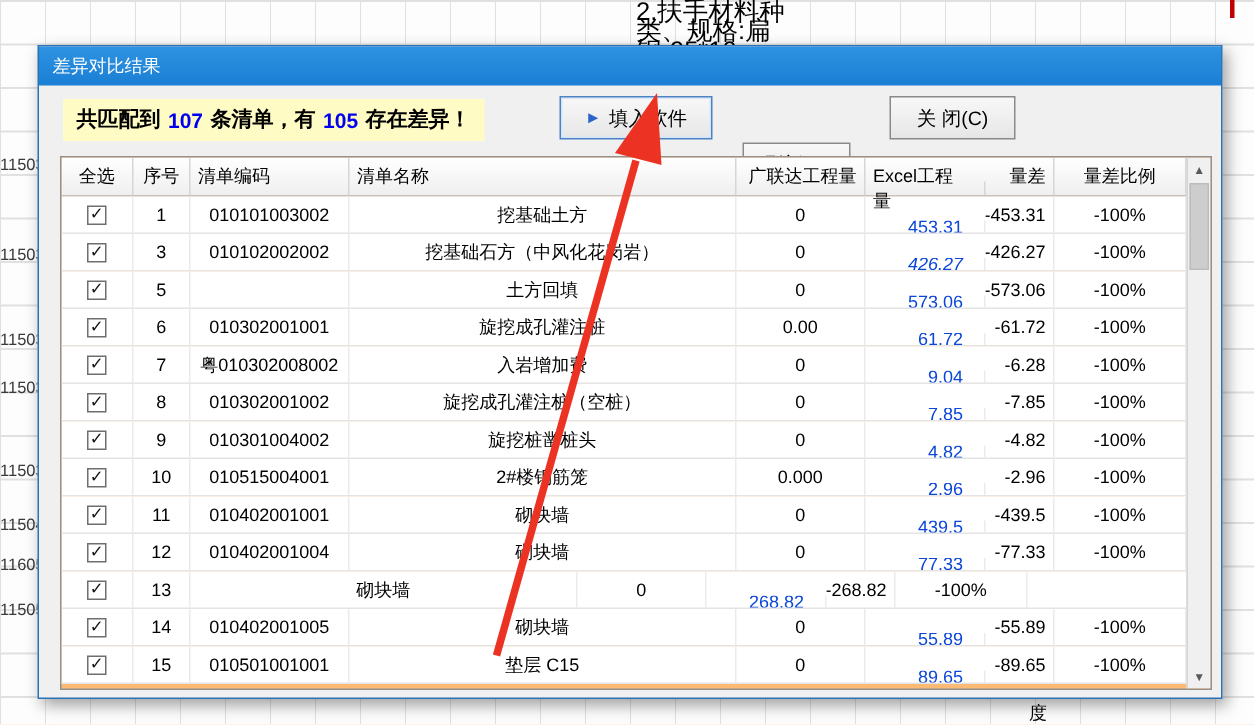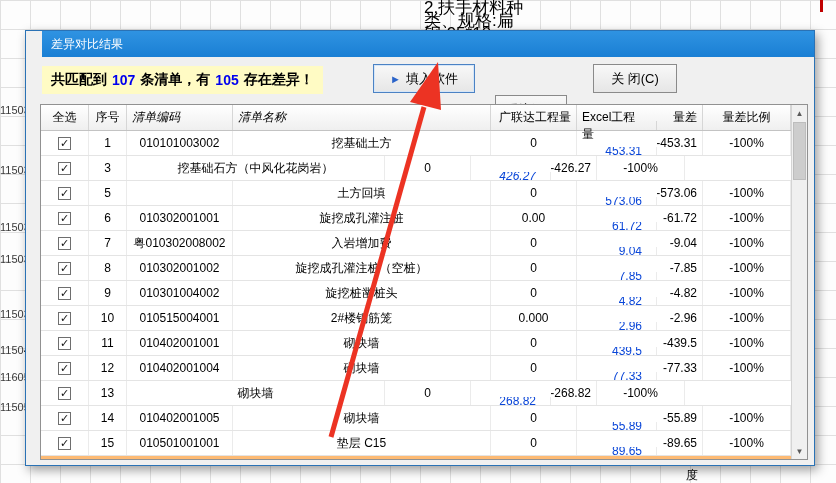--- a/index.html
+++ b/index.html
@@ -22,21 +22,20 @@
   }
   .bg-row-label { position:absolute; left:0; z-index:2; font-size:11px; color:#3a3a3a; }
   .bg-bottom-text { position:absolute; left:686px; top:467px; z-index:2; font-size:12px; color:#000; }
   .bg-red-tick { position:absolute; left:820px; top:0; width:3px; height:12px; background:#c00000; z-index:2; }
 
   
   .dialog {
     position:absolute; left:25px; top:30px; width:790px; height:436px; z-index:10;
     background:#f0f0f0; border:1px solid #2a72b5;
     box-shadow:3px 4px 10px rgba(0,0,0,.38);
-    padding-left:16px;
   }
   .titlebar {
     height:26px; background:linear-gradient(#2f93e2,#1571c6);
     display:flex; align-items:center; padding:0 9px;
   }
   .titlebar .title { color:#fff; font-size:12px; }
   .summary {
     position:absolute; left:16px; top:35px; height:28px;
     display:flex; align-items:center; padding:0 9px;
     font-size:14px; font-weight:bold; color:#000;
@@ -62,21 +61,21 @@
   .thead { display:flex; height:26px; background:linear-gradient(#ffffff,#efefef);
     border-bottom:1px solid #c3c3c3; }
   .hcell { display:flex; align-items:center; font-size:12px; color:#000;
     border-right:1px solid #d6d6d6; padding:0 5px; }
   .trow { display:flex; height:25px; border-bottom:1px solid #e4e4e4; background:#fff; }
   .cell { display:flex; align-items:center; font-size:12px; color:#000;
     border-right:1px solid #ebebeb; padding:0 5px; overflow:hidden; white-space:nowrap; }
   .c-check { width:48px; } .c-seq { width:38px; } .c-code { width:106px; }
   .c-name { width:258px; } .c-gld { width:86px; } .c-excel { width:80px; }
   .c-diff { width:46px; } .c-ratio { width:88px; }
-  .a-center { justify-content:center; } .a-left { justify-content:flex-start;font-style:italic; }
+  .a-center { justify-content:center; } .a-left { justify-content:flex-start; }
   .a-right { justify-content:flex-end; }
   .c-excel.a-right { padding-right:14px;margin-top:16px; }
   .checkbox {
     width:13px; height:13px; background:#fff; border:1px solid #6e6e6e;
     display:flex; align-items:center; justify-content:center;
     font-size:11px; font-weight:bold; color:#111; line-height:1;
   }
   .vscroll {
     position:absolute; right:0; top:0; bottom:0; width:16px;
     background:#f0f0f0; border-left:1px solid #d4d4d4;
@@ -159,20 +158,21 @@
               <div class="cell c-gld a-center">0</div>
               <div class="cell c-excel a-right" style="color: rgb(10, 70, 216);">453.31</div>
               <div class="cell c-diff a-right">-453.31</div>
               <div class="cell c-ratio a-center">-100%</div>
             </div>
             <div class="trow">
               <div class="cell c-check a-center">
                 <span class="checkbox">✓</span>
               </div>
               <div class="cell c-seq a-center">3</div>
+              <div class="cell c-code a-center">010102002002</div>
               <div class="cell c-name a-center">挖基础石方（中风化花岗岩）</div>
               <div class="cell c-gld a-center">0</div>
               <div class="cell c-excel a-right" style="color: rgb(10, 70, 216); font-style: italic;">426.27</div>
               <div class="cell c-diff a-right">-426.27</div>
               <div class="cell c-ratio a-center">-100%</div>
             </div>
             <div class="trow">
               <div class="cell c-check a-center">
                 <span class="checkbox">✓</span>
               </div>
@@ -198,21 +198,21 @@
             </div>
             <div class="trow">
               <div class="cell c-check a-center">
                 <span class="checkbox">✓</span>
               </div>
               <div class="cell c-seq a-center">7</div>
               <div class="cell c-code a-center">粤010302008002</div>
               <div class="cell c-name a-center">入岩增加费</div>
               <div class="cell c-gld a-center">0</div>
               <div class="cell c-excel a-right" style="color: rgb(10, 70, 216);">9.04</div>
-              <div class="cell c-diff a-right">-9.04</div>
+              <div class="cell c-diff a-right">-6.28</div>
               <div class="cell c-ratio a-center">-100%</div>
             </div>
             <div class="trow">
               <div class="cell c-check a-center">
                 <span class="checkbox">✓</span>
               </div>
               <div class="cell c-seq a-center">8</div>
               <div class="cell c-code a-center">010302001002</div>
               <div class="cell c-name a-center">旋挖成孔灌注桩（空桩）</div>
               <div class="cell c-gld a-center">0</div>

